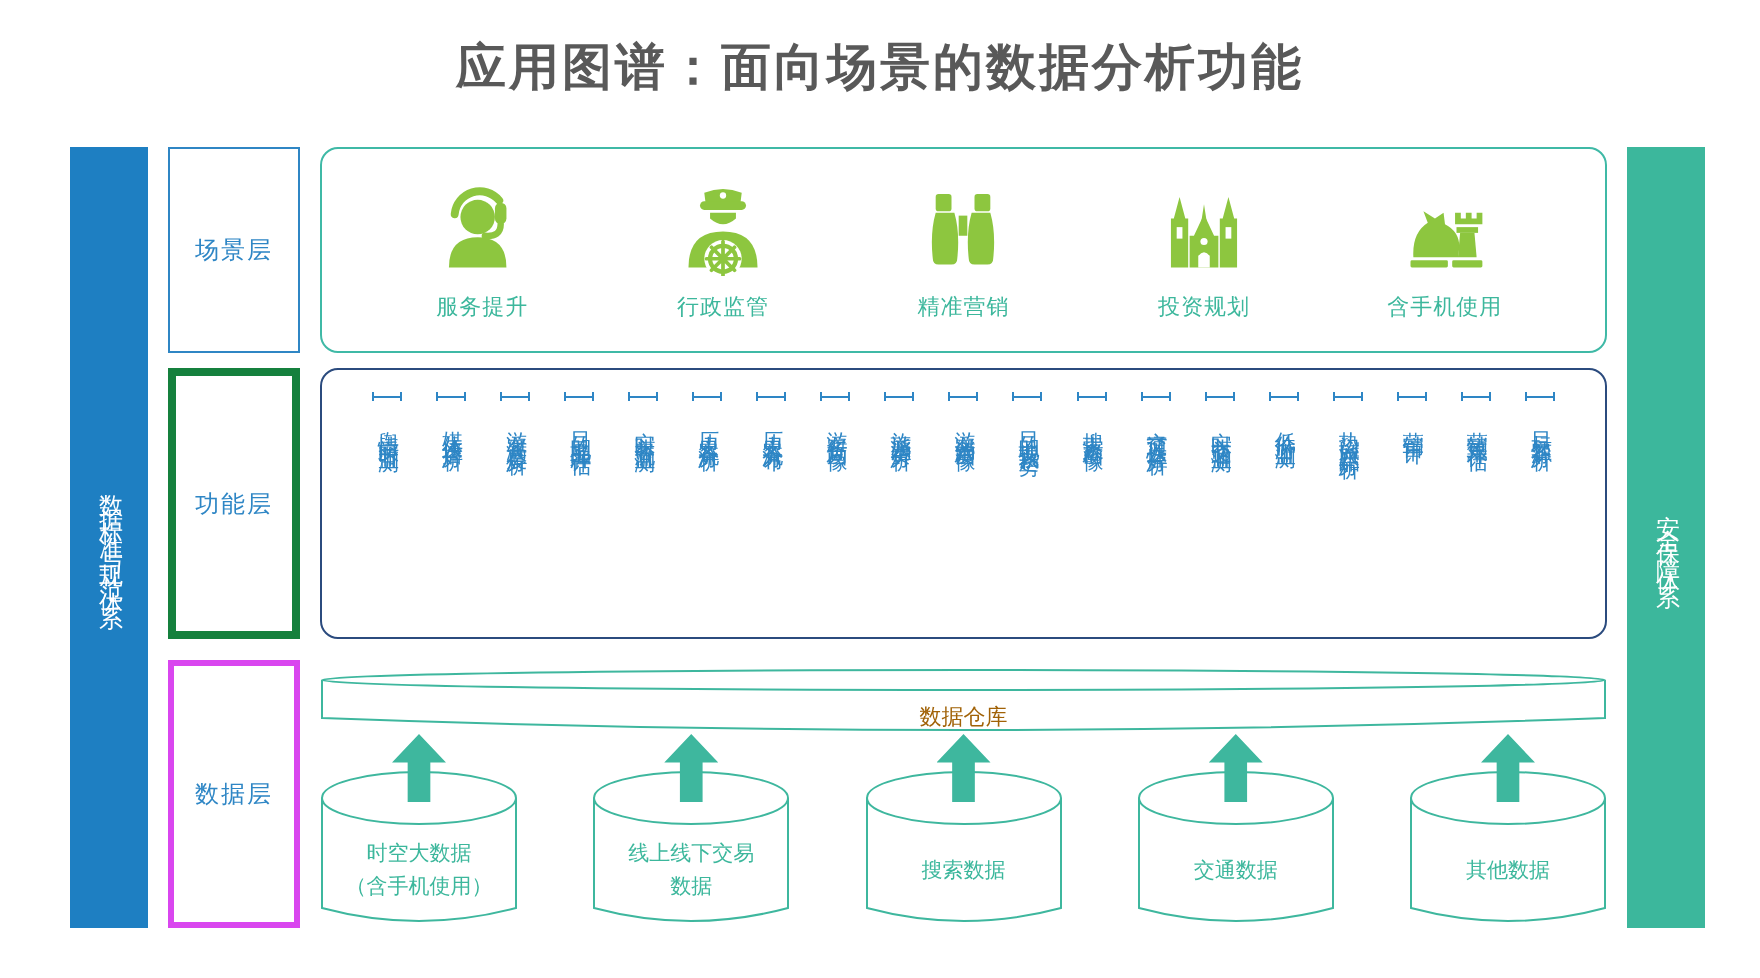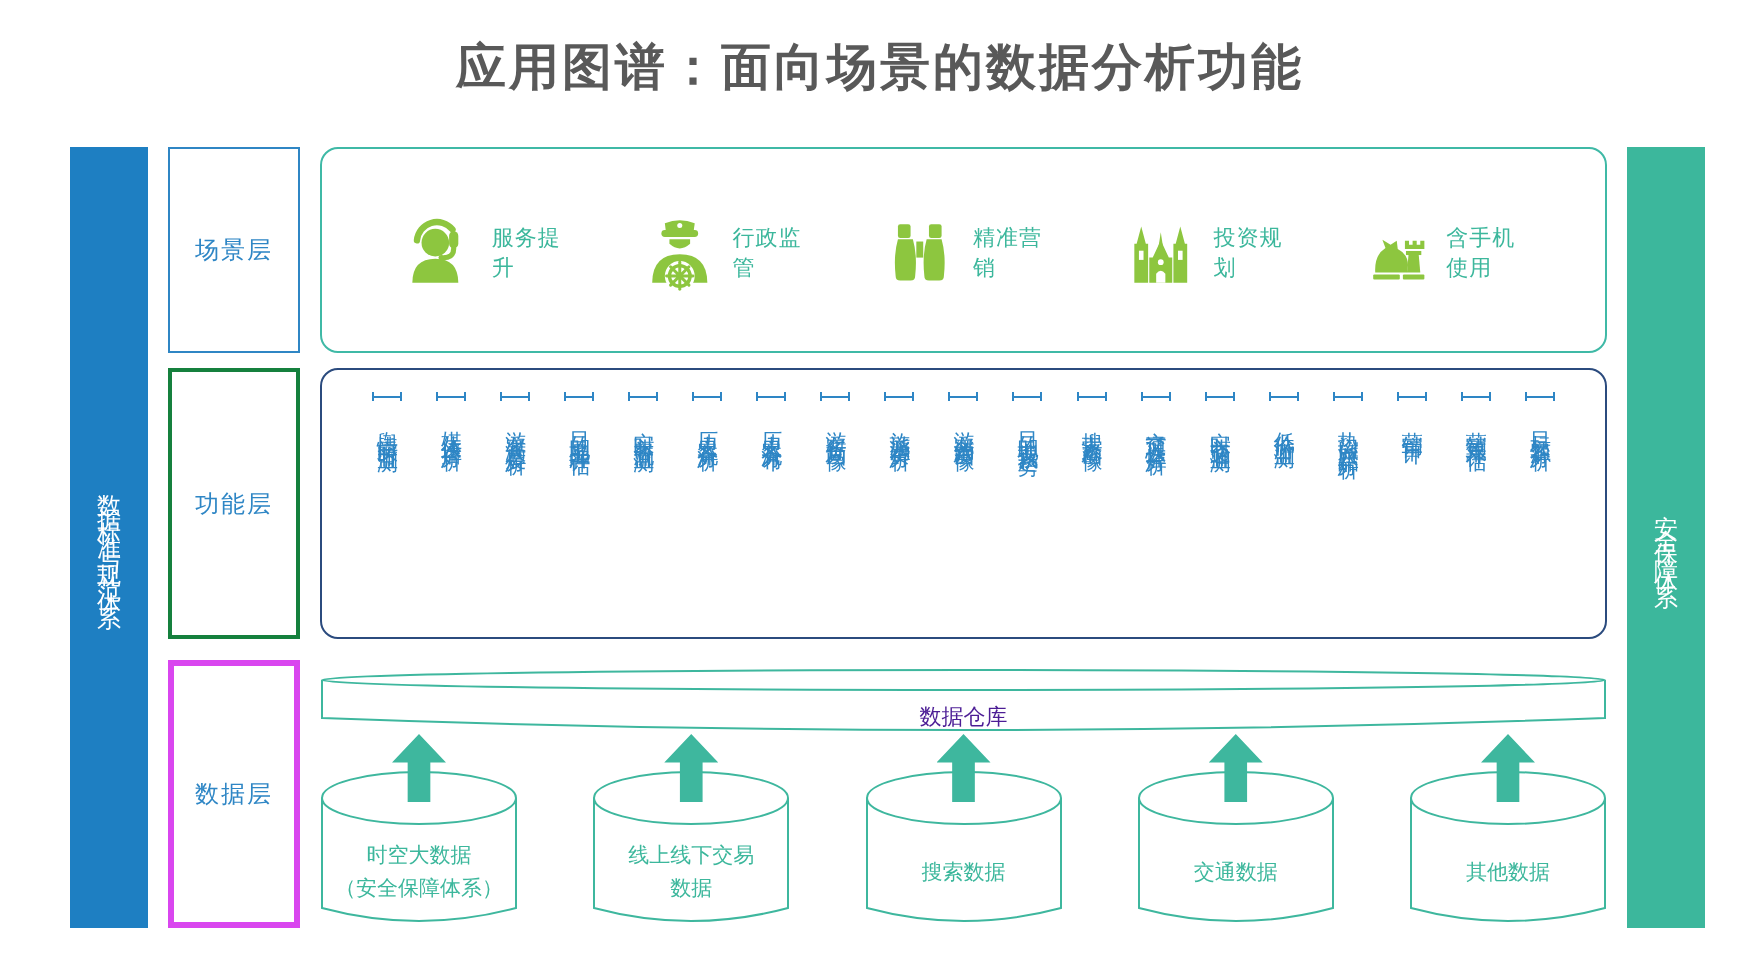--- a/index.html
+++ b/index.html
@@ -1,61 +1,61 @@
 <!DOCTYPE html>
 <html><head>
 <meta charset="utf-8">
 <style>
   html,body{margin:0;padding:0;background:#fff;}
   .canvas{position:relative;width:1760px;height:978px;background:#fff;
-          font-family:Liberation Serif, serif;overflow:hidden;}
+          font-family:Liberation Mono, monospace;overflow:hidden;}
 
   
   .title{position:absolute;top:34px;left:0;width:100%;text-align:center;
          font-size:50px;font-weight:bold;color:#595959;letter-spacing:3px;}
 
   
   .side-bar{position:absolute;top:147px;height:781px;display:flex;align-items:center;justify-content:center;}
   .left-bar{left:70px;width:78px;background:#1E7FC2;}
   .right-bar{left:1627px;width:78px;background:#3CB79C;}
   .side-bar .v-label{writing-mode:vertical-rl;text-orientation:upright;color:#fff;
                      font-size:24px;letter-spacing:14px;}
 
   
   .layer-label-box{position:absolute;left:168px;width:132px;background:#fff;
                    display:flex;align-items:center;justify-content:center;box-sizing:border-box;}
   .llb-scene{top:147px;height:206px;border:2px solid #2F86C4;}
-  .llb-function{top:368px;height:271px;border:4px solid #15803d;}
+  .llb-function{top:368px;height:271px;border:8px solid #15803d;}
   .llb-data{top:660px;height:268px;border:6px solid #d946ef;}
   .layer-label-box span{color:#2E86C5;font-size:24px;letter-spacing:2px;}
 
   
   .scenario-box{position:absolute;left:320px;top:147px;width:1287px;height:206px;
                 border:2px solid #3FB9A6;border-radius:18px;box-sizing:border-box;
                 display:flex;justify-content:space-around;align-items:center;padding:6px 40px 0;}
-  .scenario-item{display:flex;align-items:center;gap:16px;width:160px;}
+  .scenario-item{display:flex;flex-direction:column;align-items:center;gap:16px;width:160px;}
   .scenario-item svg{width:96px;height:92px;}
   .s-label{color:#3CB79C;font-size:22px;letter-spacing:1px;}
 
   
   .function-box{position:absolute;left:320px;top:368px;width:1287px;height:271px;
                 border:2px solid #2B4B7E;border-radius:18px;box-sizing:border-box;
                 display:flex;justify-content:space-between;padding:22px 50px 0;}
   .function-item{display:flex;flex-direction:column;align-items:center;}
   .tick{width:26px;height:9px;flex:none;
         background:linear-gradient(#2E86C5,#2E86C5) center/100% 2px no-repeat;
         border-left:2px solid #2E86C5;border-right:2px solid #2E86C5;}
   .f-text{writing-mode:vertical-rl;text-orientation:upright;color:#2E86C5;
           font-size:21px;letter-spacing:4px;margin-top:14px;line-height:1.1;}
 
   
   .data-area{position:absolute;left:320px;top:660px;width:1287px;height:268px;}
   .warehouse{position:absolute;left:0;top:8px;width:100%;height:70px;}
   .warehouse svg{position:absolute;inset:0;width:100%;height:100%;}
-  .w-label{position:absolute;left:0;right:0;top:34px;text-align:center;color:#4c1d95;font-size:22px;}
+  .w-label{position:absolute;left:0;right:0;top:34px;text-align:center;color:#a16207;font-size:22px;}
   .cylinders{position:absolute;left:0;right:0;top:110px;height:158px;
              display:flex;justify-content:space-between;}
   .cylinder{position:relative;width:198px;height:158px;}
   .cylinder > svg{position:absolute;inset:0;width:100%;height:100%;}
   .arrow{position:absolute;left:50%;top:-36px;width:54px;height:68px;transform:translateX(-50%);
          background:#3EB79E;
          clip-path:polygon(50% 0,100% 42%,71% 42%,71% 100%,29% 100%,29% 42%,0 42%);}
   .cyl-label{position:absolute;left:0;right:0;top:54px;bottom:8px;
              display:flex;flex-direction:column;justify-content:center;align-items:center;
              color:#3CB79C;font-size:21px;line-height:1.55;text-align:center;}
@@ -251,21 +251,21 @@
 
 
       <div class="cylinder">
         <svg viewBox="0 0 198 158" preserveAspectRatio="none">
           <path d="M2 28 L2 138 Q99 164 196 138 L196 28" fill="#fff" stroke="#3EB79E" stroke-width="2"></path>
           <ellipse cx="99" cy="28" rx="97" ry="26" fill="#fff" stroke="#3EB79E" stroke-width="2"></ellipse>
         </svg>
         <span class="arrow"></span>
         <div class="cyl-label">
           <span>时空大数据</span>
-          <span>（安全保障体系）</span>
+          <span>（含手机使用）</span>
         </div>
       </div>
 
       <div class="cylinder">
         <svg viewBox="0 0 198 158" preserveAspectRatio="none">
           <path d="M2 28 L2 138 Q99 164 196 138 L196 28" fill="#fff" stroke="#3EB79E" stroke-width="2"></path>
           <ellipse cx="99" cy="28" rx="97" ry="26" fill="#fff" stroke="#3EB79E" stroke-width="2"></ellipse>
         </svg>
         <span class="arrow"></span>
         <div class="cyl-label">

